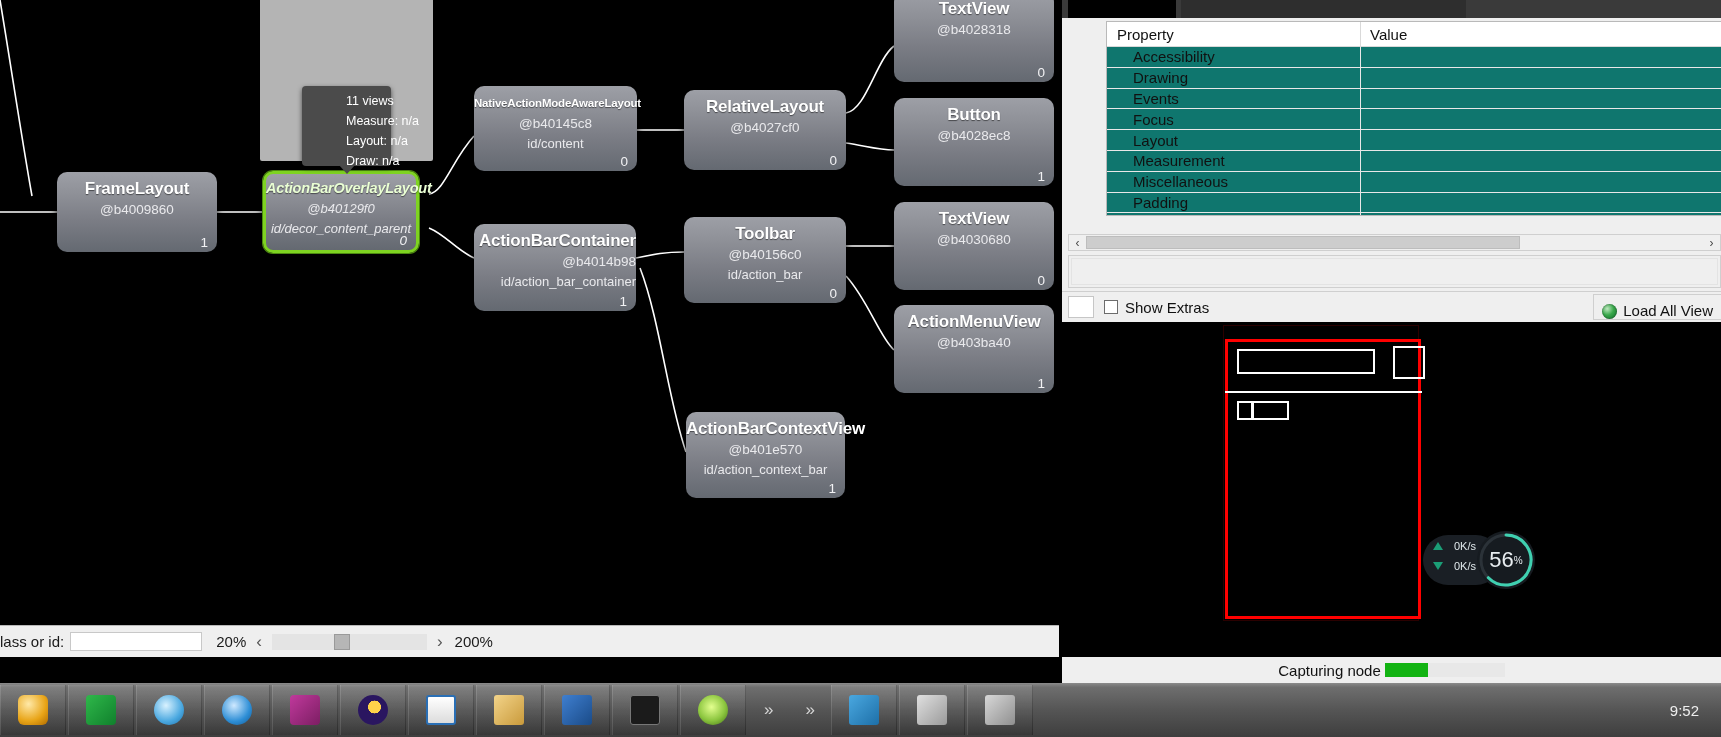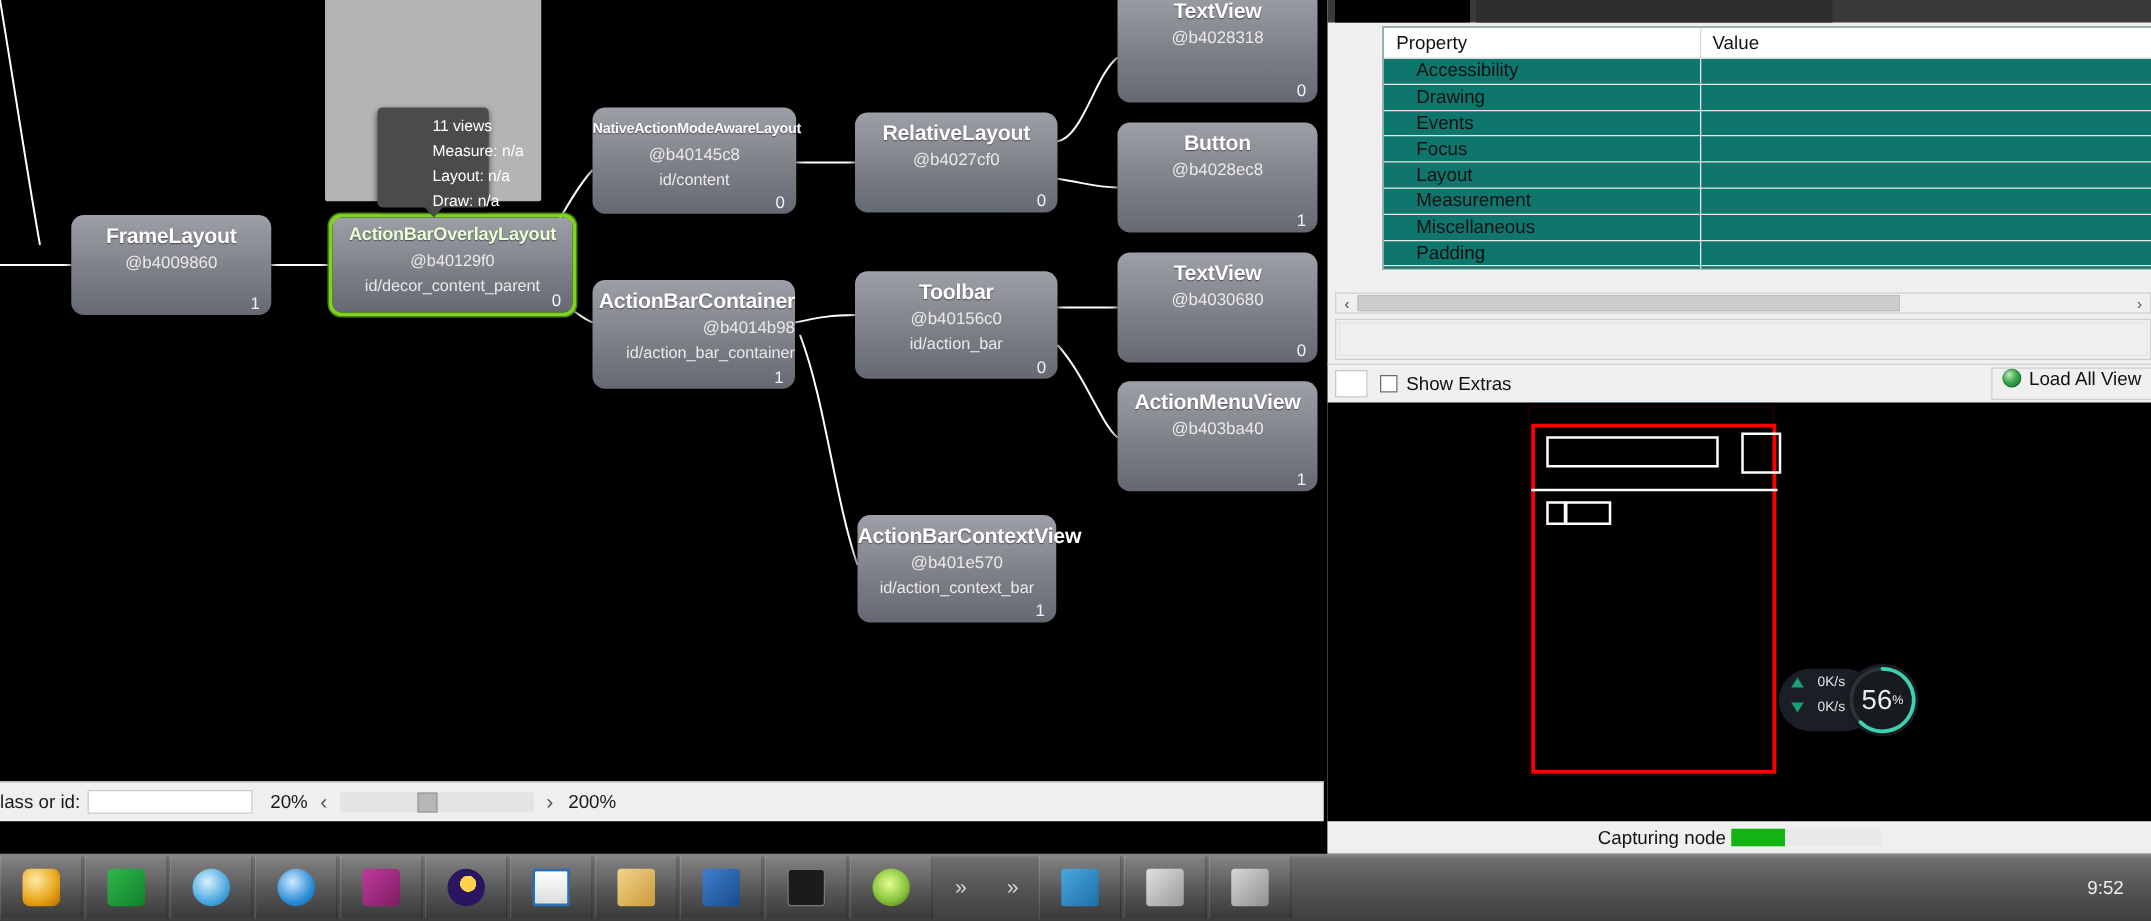--- a/index.html
+++ b/index.html
@@ -146,21 +146,21 @@
 
   #extras-bar {
     position:absolute; left:0; top:291px; width:659px; height:31px;
     border-top:1px solid #cfcfcf; display:flex; align-items:center;
   }
   #extras-swatch { width:26px; height:22px; background:#ffffff; border:1px solid #c6c6c6; margin-left:6px; }
   #extras-check { width:14px; height:14px; border:1px solid #6c6c6c; background:#fff; margin-left:10px; }
   #extras-label { font-size:15px; color:#111; margin-left:7px; white-space:nowrap; }
   #load-all-btn {
     position:absolute; right:-1px; top:2px; height:26px;
-    display:flex; align-items:flex-start; padding:0 8px;
+    display:flex; align-items:flex-end; padding:0 8px;
     background:#efefef; border:1px solid #cfcfcf; font-size:15px; color:#111;
     white-space:nowrap;
   }
   #globe-icon {
     width:15px; height:15px; border-radius:50%; margin-right:6px;
     background: radial-gradient(circle at 35% 32%, #bfe8c0 0%, #39a84b 45%, #0e6b2b 100%);
     box-shadow: inset 0 0 2px rgba(0,0,0,.5);
   }
 
   
@@ -285,21 +285,21 @@
         <path d="M846,276 C868,300 880,338 894,350"></path>
       </g>
     </svg>
 
     <div class="node" style="left:57px; top:172px; width:160px; height:80px;">
       <div class="cls">FrameLayout</div>
       <div class="hash">@b4009860</div>
       <div class="count">1</div>
     </div>
 
-    <div class="node selected" style="left:263px; top:171px; width:198px; height:82px;">
+    <div class="node selected" style="left:263px; top:171px; width:156px; height:82px;font-style:italic;">
       <div class="cls">ActionBarOverlayLayout</div>
       <div class="hash">@b40129f0</div>
       <div class="vid">id/decor_content_parent</div>
       <div class="count">0</div>
     </div>
 
     <div id="tooltip">
       <div class="ttrow">11 views</div>
       <div class="ttrow">Measure: n/a</div>
       <div class="ttrow">Layout: n/a</div>

